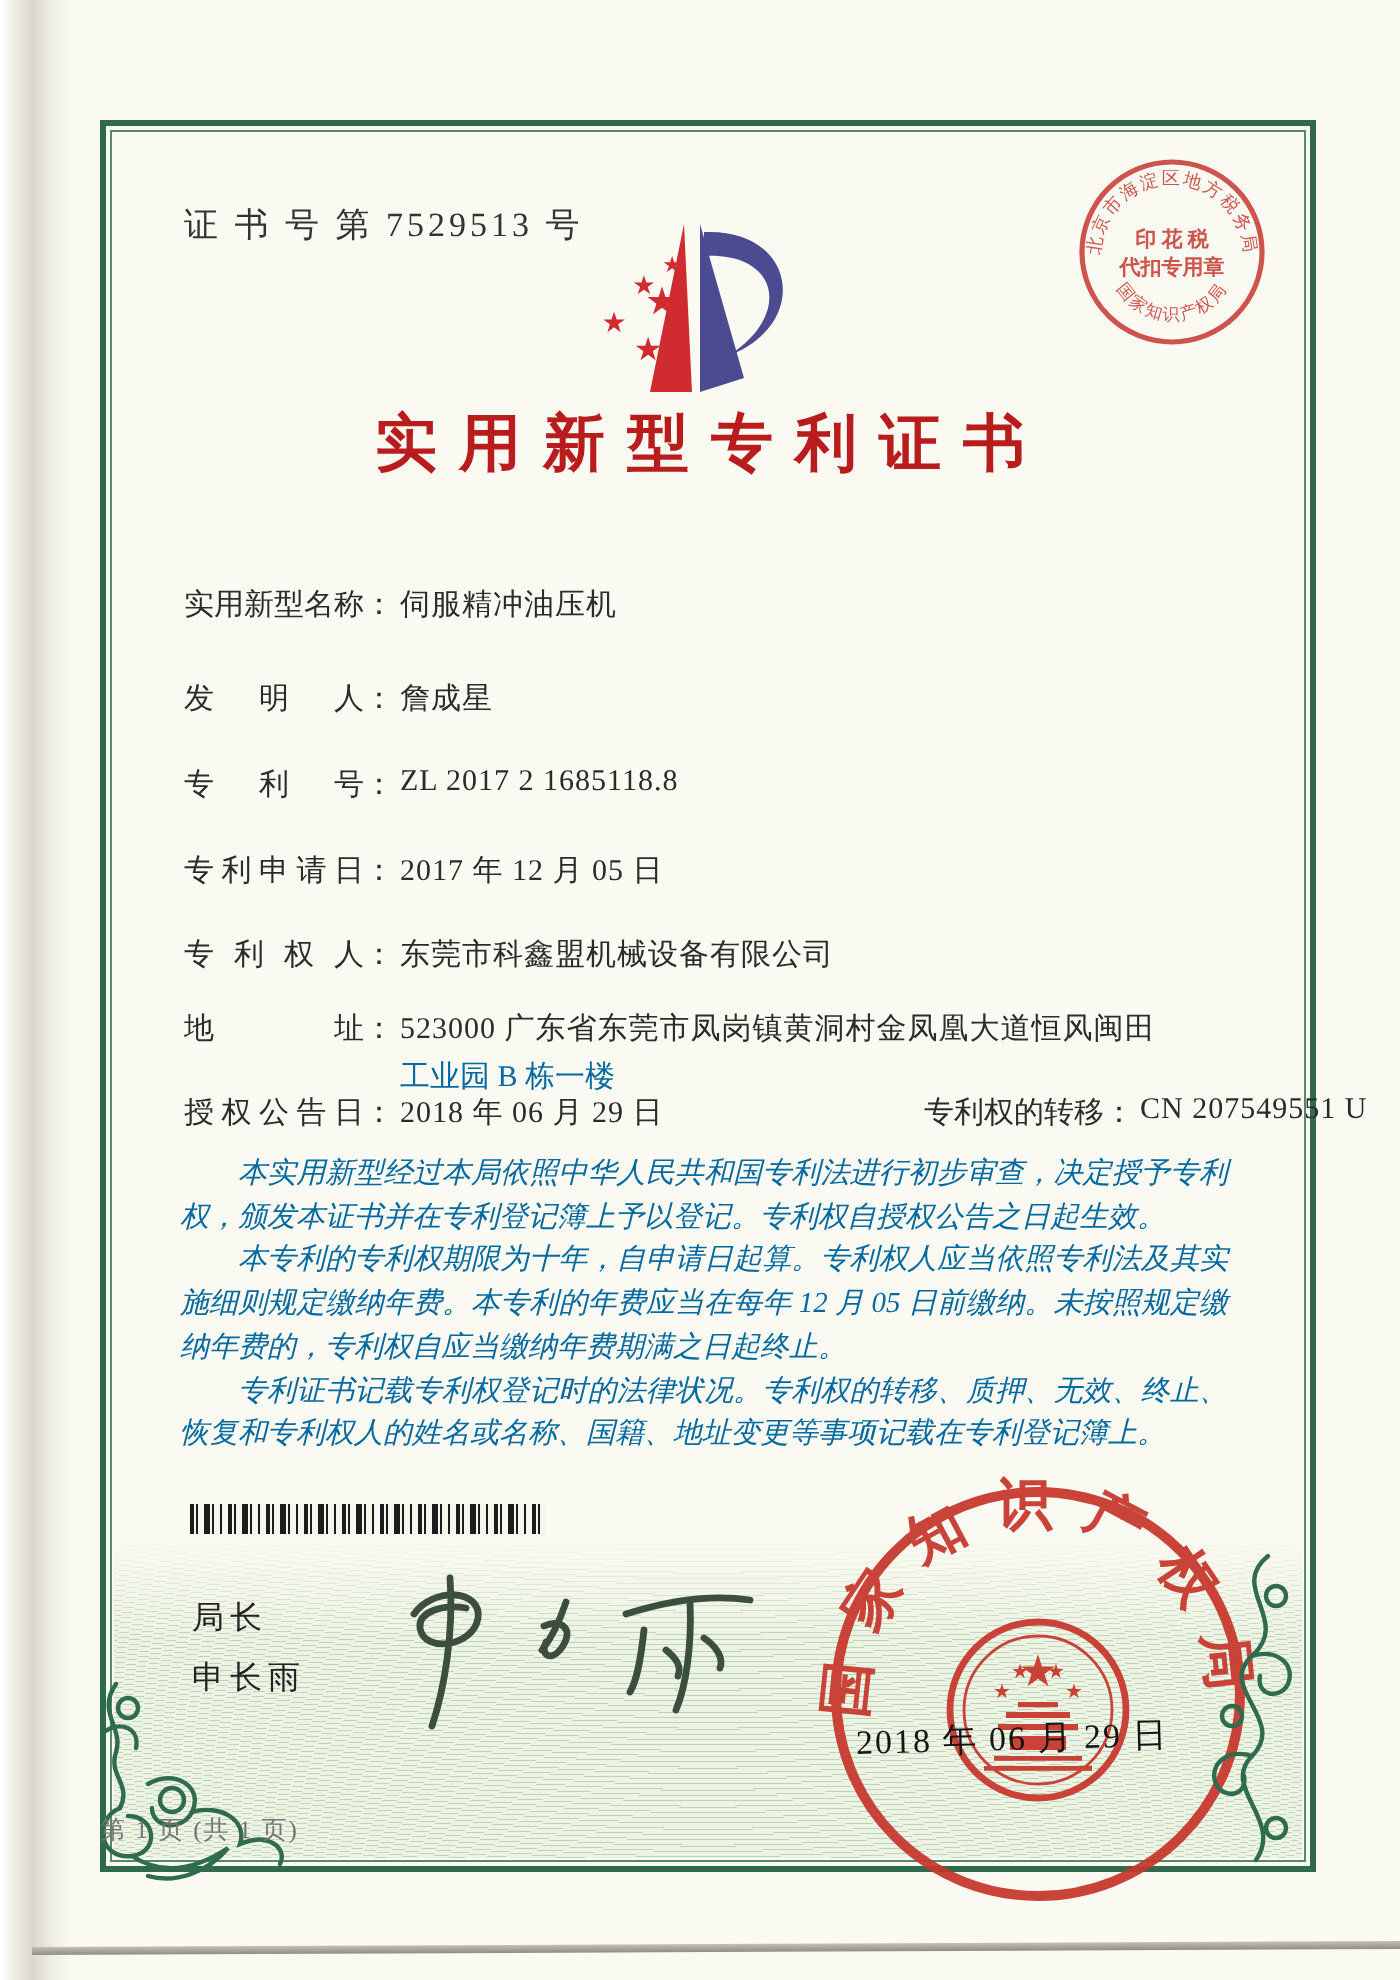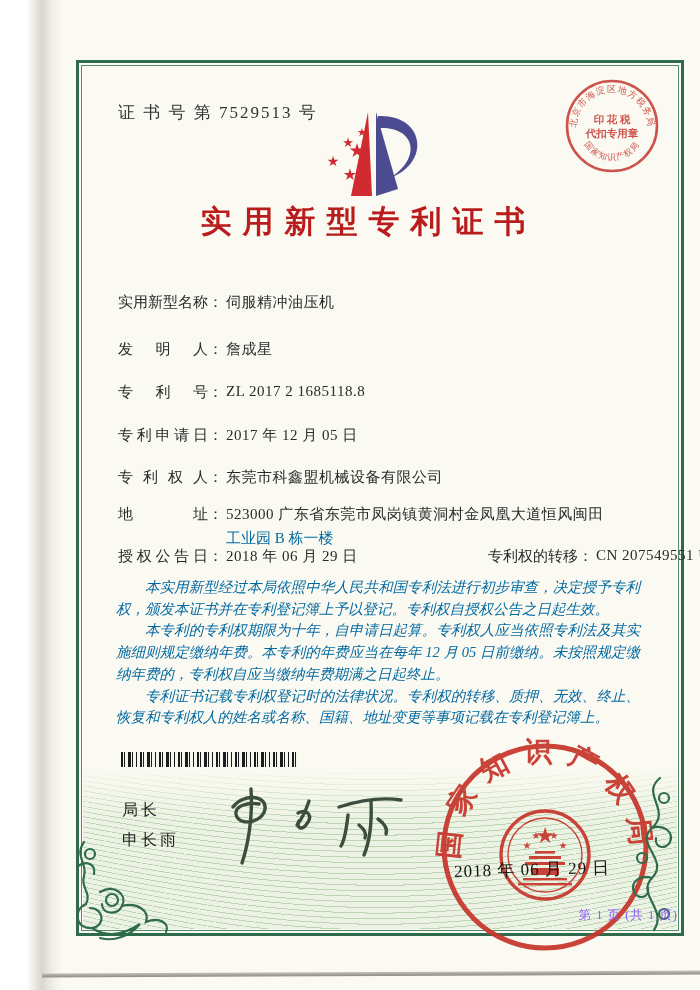--- a/index.html
+++ b/index.html
@@ -1,21 +1,21 @@
 <!DOCTYPE html>
 <html><head>
 <meta charset="utf-8">
 <style>
   html,body{margin:0;padding:0;}
   body{
     width:700px;height:990px;position:relative;overflow:hidden;
     background:#ffffff;
     font-family:"Liberation Serif","DejaVu Serif",serif;
   }
-  .paper{position:absolute;inset:0;background:#fbfaf2;margin-left:26px;}
+  .paper{position:absolute;inset:0;background:#fbfaf2;}
   .edge-left{
     position:absolute;left:0;top:0;width:36px;height:990px;
     background:linear-gradient(90deg,#ffffff 0px,#ecebe4 8px,#d8d6cf 16px,#efeee6 26px,#fbfaf2 36px);
   }
   .edge-bottom{
     position:absolute;left:16px;right:0;top:972px;height:4px;
     background:linear-gradient(180deg,#c2c0b7,#8f8d85);
     transform:rotate(-0.25deg);
   }
   .frame{
@@ -63,22 +63,22 @@
   .officer{position:absolute;left:96px;top:795px;font-size:16px;color:#222;letter-spacing:3px;line-height:30px;}
   .officer div{white-space:nowrap;}
   .signature{position:absolute;left:195px;top:775px;}
   .seal-main{position:absolute;left:408px;top:736px;opacity:0.93;}
   .seal-date{
     position:absolute;left:428px;top:858px;font-size:17px;color:#141414;
     letter-spacing:1px;transform:rotate(-1.5deg);white-space:nowrap;
   }
   .stamp-small{position:absolute;left:536px;top:76px;opacity:0.9;}
   .footer{
-    position:absolute;left:50px;width:602px;top:907px;text-align:right;
-    font-size:12.5px;color:#8b5cf6;letter-spacing:1px;
+    position:absolute;left:50px;width:602px;top:907px;text-align:left;
+    font-size:12.5px;color:#737373;letter-spacing:1px;
   }
   .logo{position:absolute;left:276px;top:100px;}
   .flourish-bl{position:absolute;left:44px;top:836px;}
   .flourish-br{position:absolute;left:594px;top:774px;}
   svg text{font-family:"Liberation Serif","DejaVu Serif",serif;}
 </style>
 </head>
 <body>
 
 <div class="paper">

